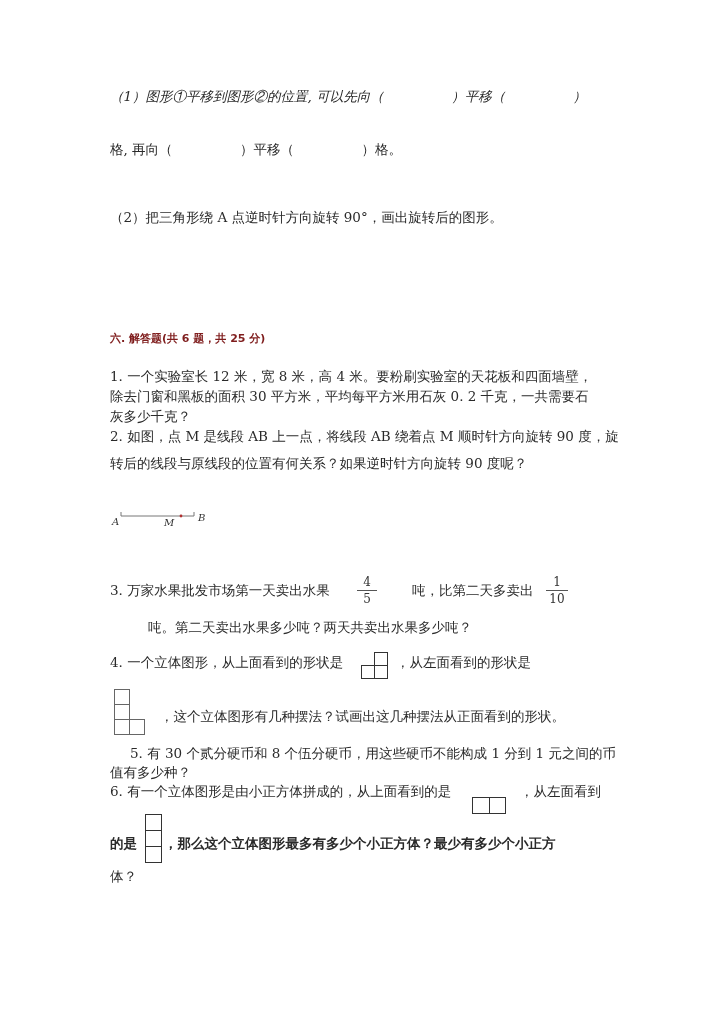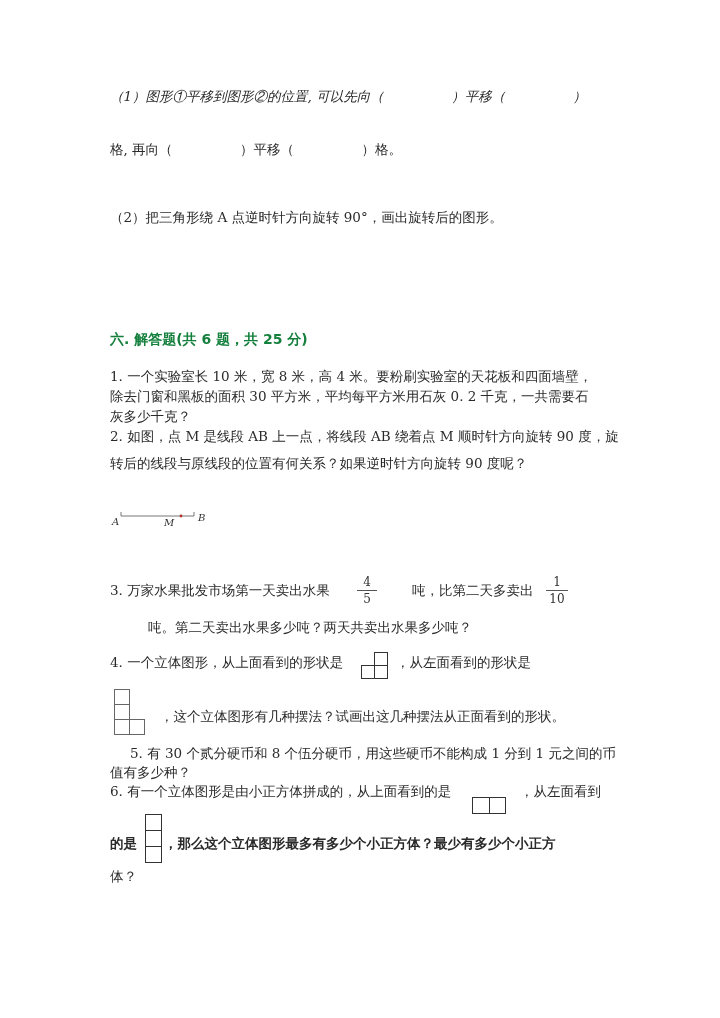--- a/index.html
+++ b/index.html
@@ -1,35 +1,35 @@
 <!DOCTYPE html>
 <html><head>
   <meta charset="utf-8">
   <style>
     html, body { margin:0; padding:0; background:#ffffff; }
     body { width:720px; height:1018px; position:relative; overflow:hidden;
            font-family: "DejaVu Serif", "Liberation Serif", serif; color:#222; }
     .ln { position:absolute; font-size:13.5px; line-height:18px; white-space:nowrap; color:#2a2a2a; }
-    .h { position:absolute; font-size:14px; font-weight:bold; font-family:"DejaVu Sans","Liberation Sans",sans-serif; color:#15803d; }
+    .h { position:absolute; font-size:11px; font-weight:bold; font-family:"DejaVu Sans","Liberation Sans",sans-serif; color:#7f1d1d; }
     .frac { position:absolute; font-size:12px; text-align:center; color:#333; width:20px; }
     .frac .bar { border-top:1px solid #555; margin:1px 0; }
     .cell { position:absolute; width:12px; height:12px; border:1.3px solid #333; box-sizing:border-box; background:#fff; }
     .cell.lt { border-color:#666; }
     .ptlbl { position:absolute; font-style:italic; font-size:10px; color:#333; font-family:"DejaVu Serif",serif; }
   </style>
 </head>
 <body>
 
 <div class="ln" style="left:110px;top:87px;font-style:italic;">（1）图形①平移到图形②的位置, 可以先向（　　　　　）平移（　　　　　）</div>
 <div class="ln" style="left:110px;top:140px;">格, 再向（　　　　　）平移（　　　　　）格。</div>
 <div class="ln" style="left:110px;top:208px;">（2）把三角形绕 A 点逆时针方向旋转 90°，画出旋转后的图形。</div>
 
 <div class="h" style="left:110px;top:331px;">六. 解答题(共 6 题，共 25 分)</div>
 
-<div class="ln" style="left:110px;top:367px;">1. 一个实验室长 10 米，宽 8 米，高 4 米。要粉刷实验室的天花板和四面墙壁，</div>
+<div class="ln" style="left:110px;top:367px;">1. 一个实验室长 12 米，宽 8 米，高 4 米。要粉刷实验室的天花板和四面墙壁，</div>
 <div class="ln" style="left:110px;top:387px;">除去门窗和黑板的面积 30 平方米，平均每平方米用石灰 0. 2 千克，一共需要石</div>
 <div class="ln" style="left:110px;top:407px;">灰多少千克？</div>
 
 <div class="ln" style="left:110px;top:427px;">2. 如图，点 M 是线段 AB 上一点，将线段 AB 绕着点 M 顺时针方向旋转 90 度，旋</div>
 <div class="ln" style="left:110px;top:454px;">转后的线段与原线段的位置有何关系？如果逆时针方向旋转 90 度呢？</div>
 
 <div style="position:absolute;left:108px;top:506px;width:100px;height:28px;">
   <svg width="100" height="28">
     <line x1="13" y1="10" x2="86" y2="10" stroke="#777" stroke-width="1"></line>
     <line x1="13" y1="6" x2="13" y2="10" stroke="#777" stroke-width="1"></line>

